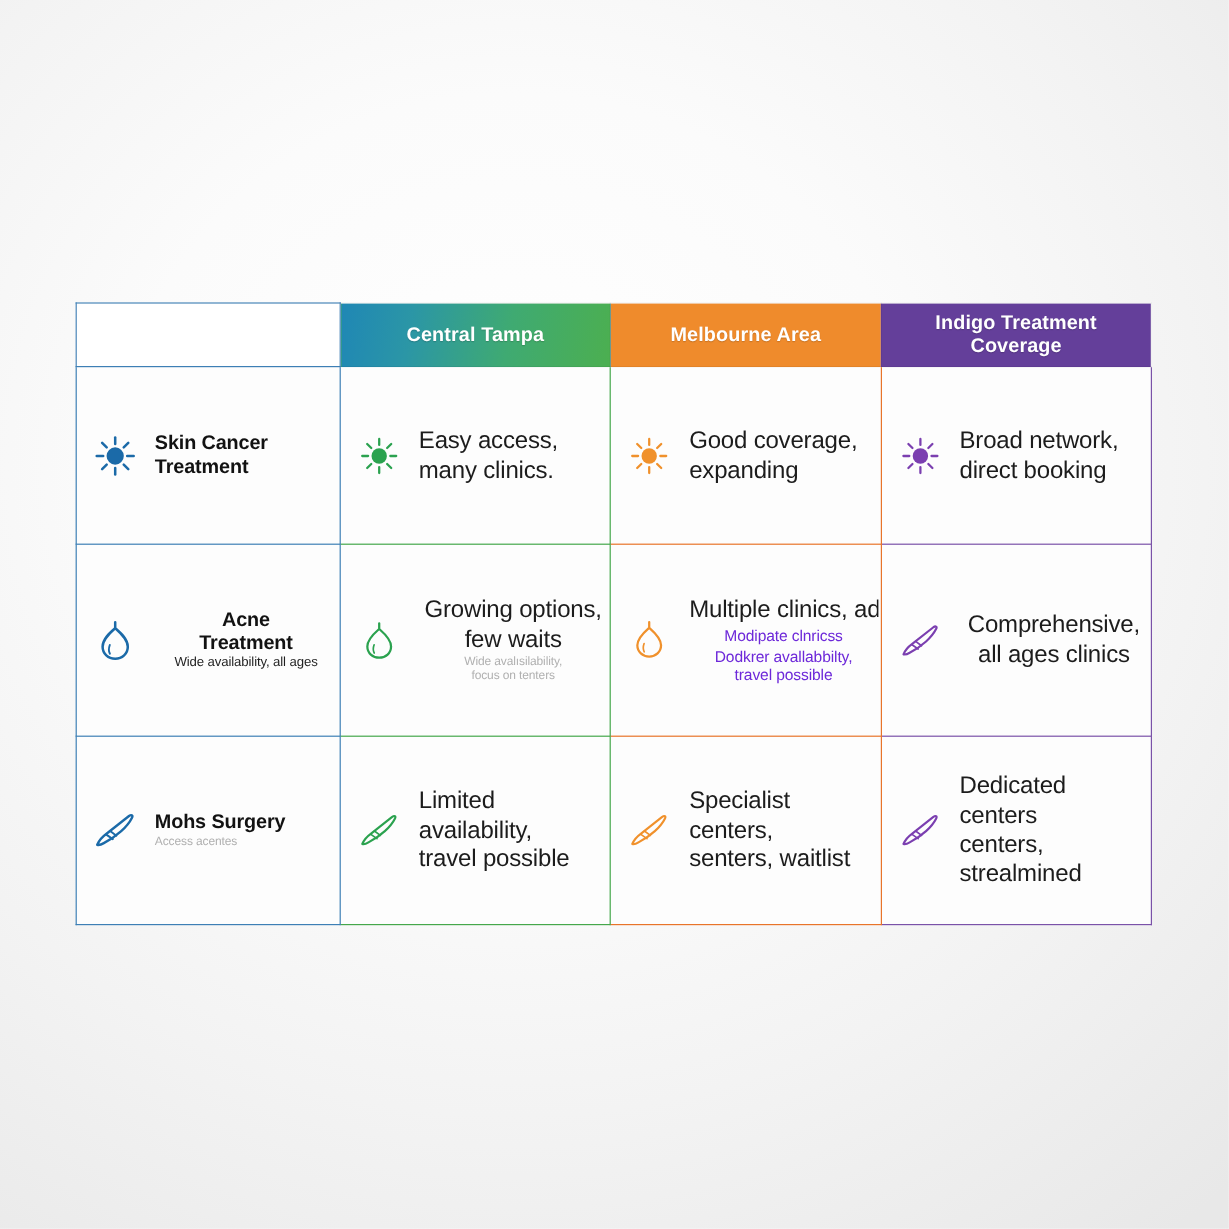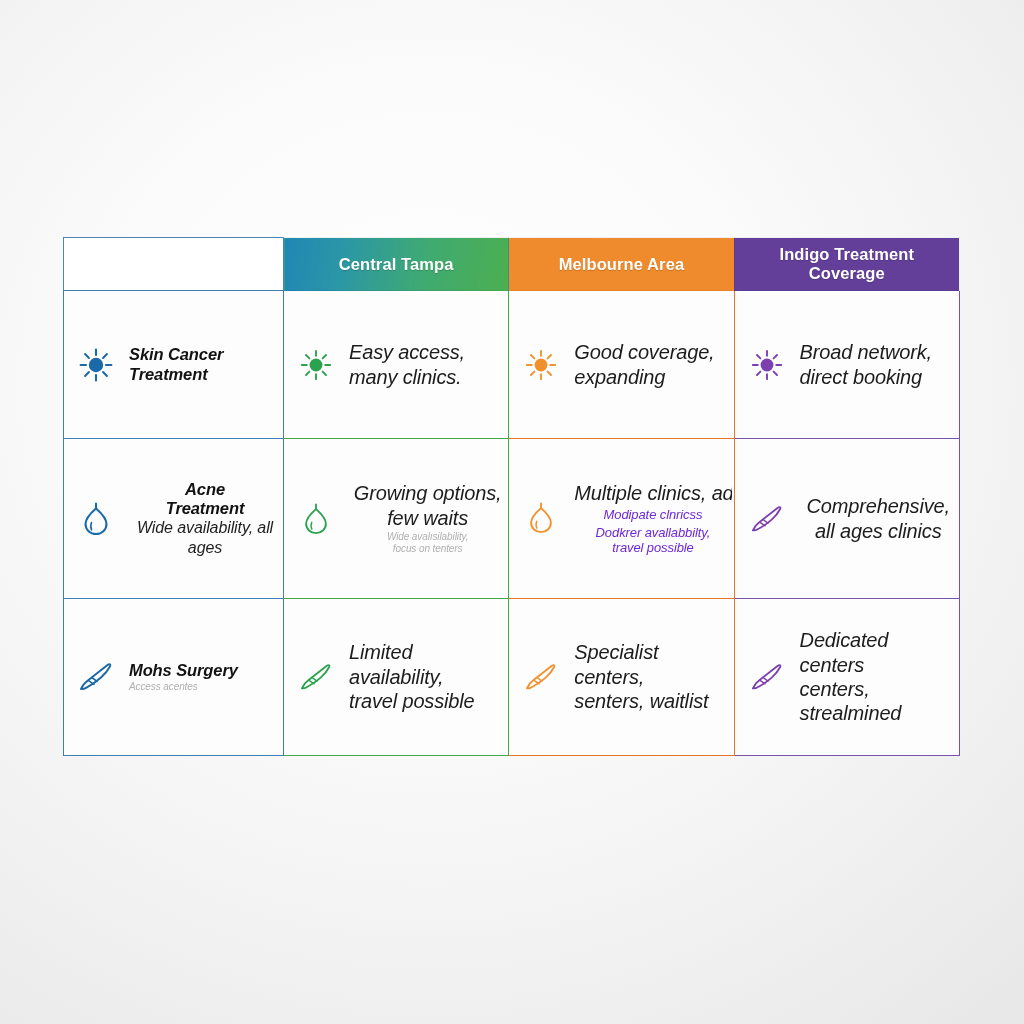--- a/index.html
+++ b/index.html
@@ -6,21 +6,21 @@
   html,body { width:1024px; height:1024px; overflow:hidden; }
   body {
     font-family: "Liberation Sans", sans-serif;
     background:
       radial-gradient(ellipse 85% 80% at 42% 38%, #ffffff 0%, #fbfbfb 38%, #f3f3f3 66%, #e8e8e8 100%);
   }
 
   
   #table-wrap{
     position:absolute;
-    left:63px; top:237px;
+    left:63px; top:252px;
     width:896px; height:518px;
   }
   table#comparison-table{
     width:100%; height:100%;
     border-collapse:collapse;
     table-layout:fixed;
     background:#fdfdfd;
   }
   col.c0{ width:220px; }
   col.c1,col.c2,col.c3{ width:225.3px; }
@@ -58,21 +58,20 @@
 
   
   tbody tr.r1{ height:148px; }
   tbody tr.r2{ height:160px;text-align:center; }
   tbody tr.r3{ height:157px; }
 
   td{
     vertical-align:middle;
     padding:8px 2px 8px 12px;
     background:#fdfdfd;
-    font-style:italic;
   }
   td.col0{ border:1.6px solid #3d7fb5; }
   td.col1{ border:1.5px solid #45a74b; }
   td.col2{ border:1.5px solid #e8742a; }
   td.col3{ border:1.5px solid #7a52a8;margin-top:36px; }
 
   .cell-inner{
     display:flex;
     align-items:center;
     gap:13px;
@@ -86,21 +85,21 @@
   .text-slot{ flex:1 1 auto; min-width:0; }
 
   .title{
     font-size:16.5px;
     font-weight:bold;
     color:#121212;
     line-height:1.16;
     letter-spacing:-.1px;
   }
   .subtitle{
-    font-size:16px;
+    font-size:11px;
     font-weight:normal;
     color:#1f1f1f;
     line-height:1.2;
     letter-spacing:-.1px;
   }
   .desc{
     font-size:20px;
     color:#1c1c1c;
     line-height:1.22;
     letter-spacing:-.15px;

